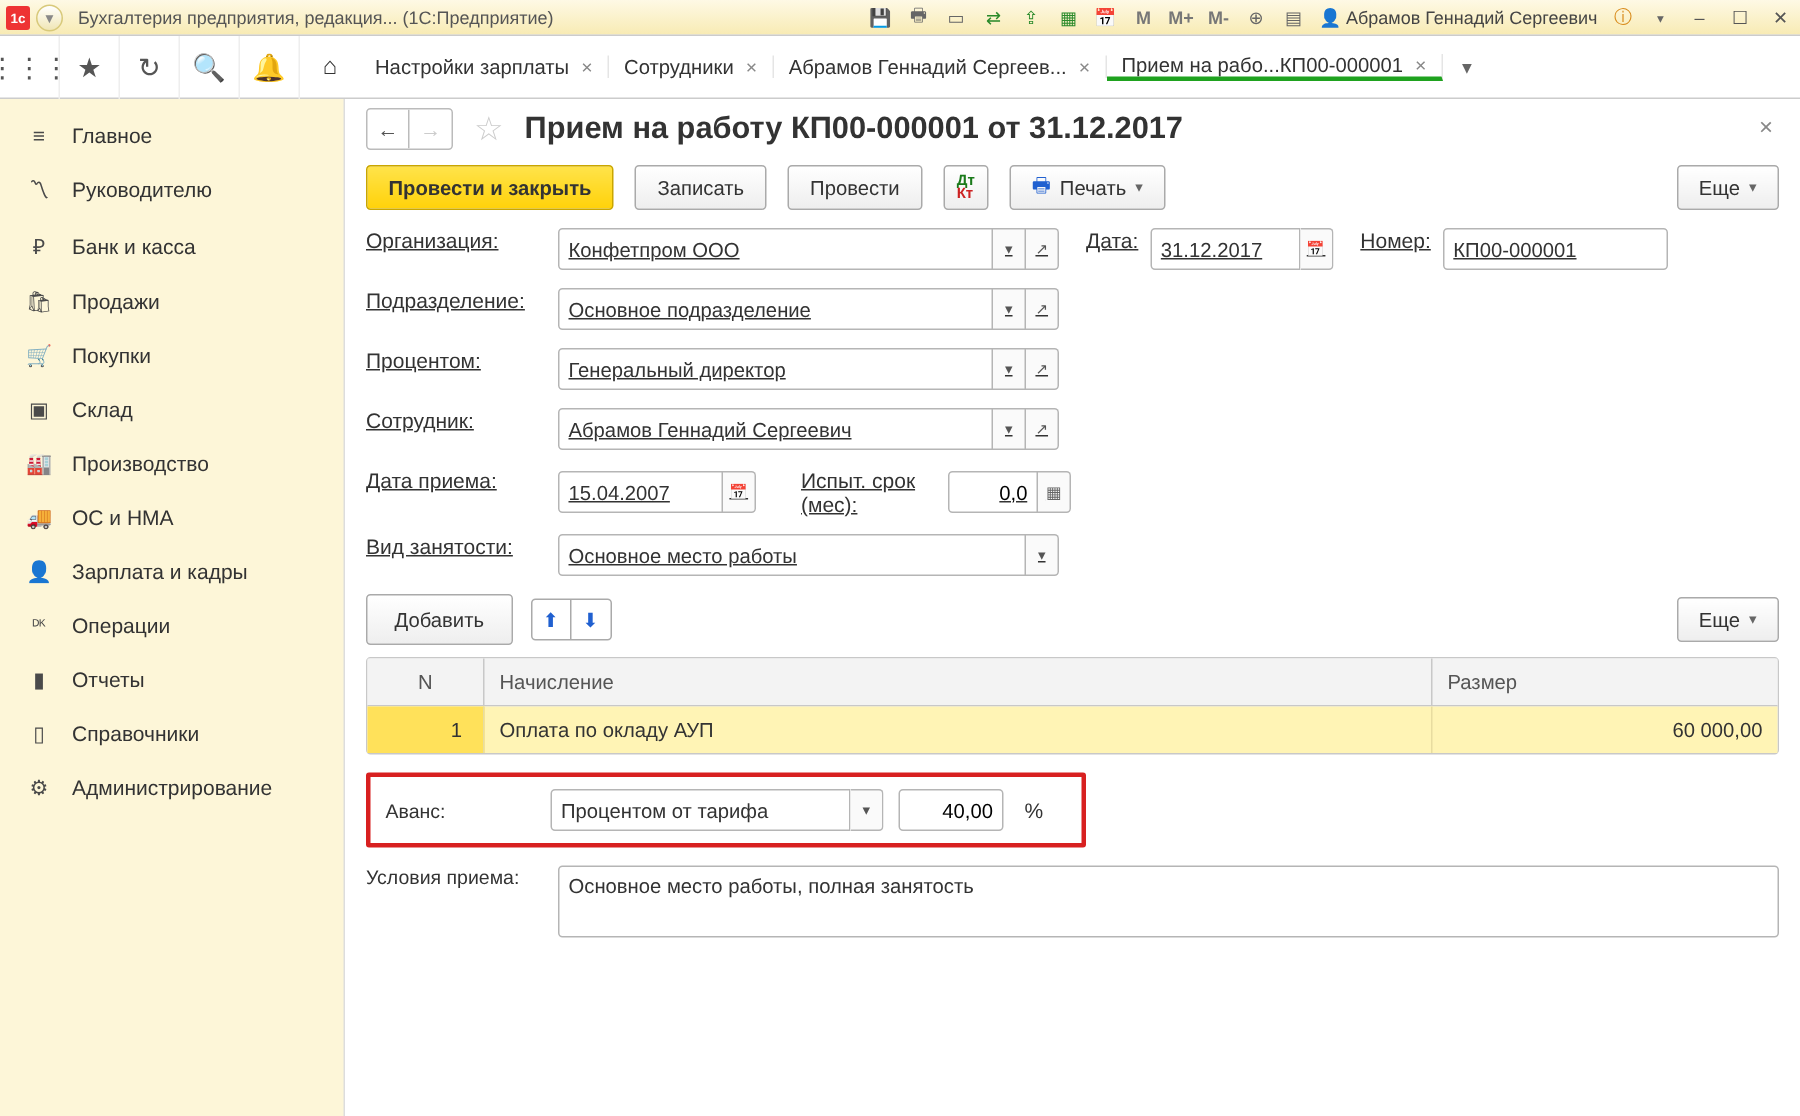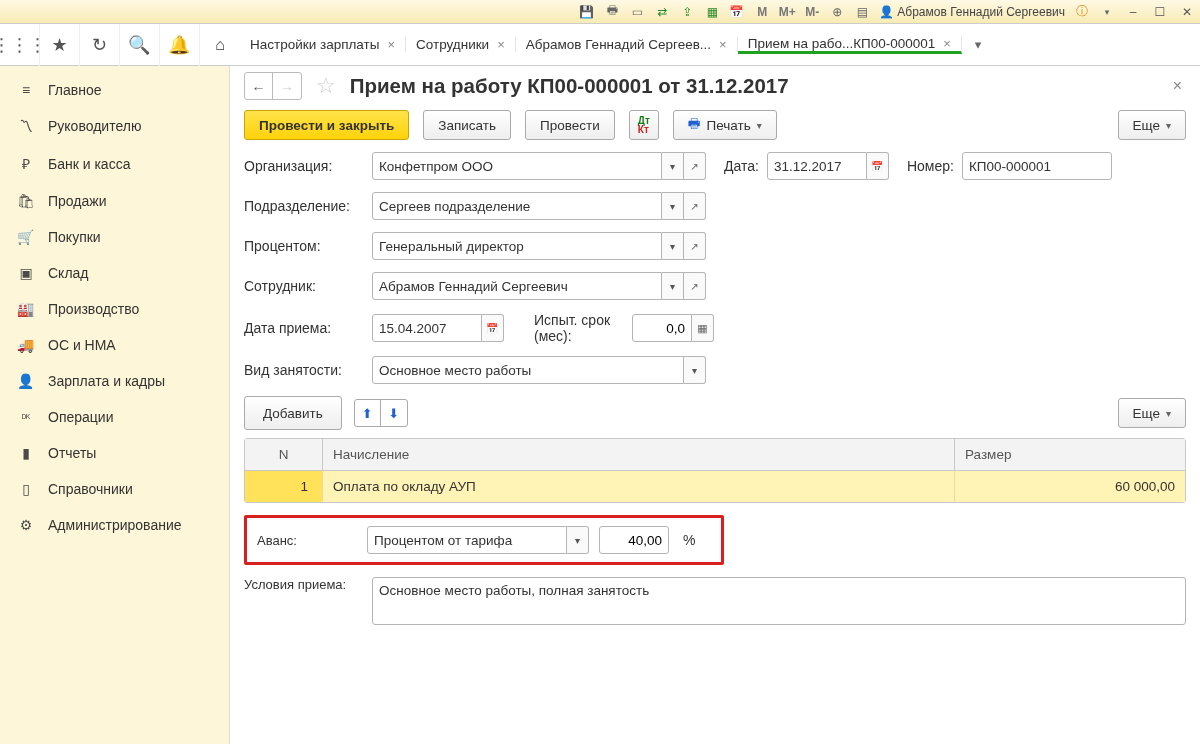--- a/index.html
+++ b/index.html
@@ -42,21 +42,21 @@
   
   .action-row { display:flex; align-items:center; gap:14px; margin-bottom:12px;}
   .btn { height:30px; padding:12px 14px; border:1px solid #aaa; border-radius:3px; background:linear-gradient(#fff,#eee); display:flex; align-items:center; font-size:13.5px; color:#333;}
   .btn.primary { background:linear-gradient(#ffe34a,#ffd20a); border-color:#c9a600; font-weight:bold;}
   .btn.icon-only{ padding:0 8px;}
   .btn .caret { margin-left:6px; font-size:10px; color:#666;}
   .more-right { margin-left:auto;}
   .dtkt { font-size:10px; line-height:9px; font-weight:bold;}
   .dtkt .d{color:#1a7a1a;} .dtkt .k{color:#c22;}
   
-  .form-row { display:flex; align-items:center; margin-bottom:12px; font-size:14px;}
+  .form-row { display:flex; margin-bottom:12px; font-size:14px;text-decoration:underline;}
   .form-lbl { width:128px; color:#333;}
   .text-input { height:28px; border:1px solid #b5b5b5; border-radius:3px; padding:0 6px; background:#fff; display:flex; align-items:center; font-size:13.5px; color:#333;}
   .combo { display:flex; align-items:center;}
   .combo .text-input{ border-top-right-radius:0; border-bottom-right-radius:0;}
   .combo-btn { width:22px; height:28px; border:1px solid #b5b5b5; border-left:none; display:flex; align-items:center; justify-content:center; font-size:10px; color:#555; background:#fafafa;}
   .combo-btn.last{border-top-right-radius:3px; border-bottom-right-radius:3px;}
   .num-input { height:28px; border:1px solid #b5b5b5; border-radius:3px; padding:0 6px; text-align:right; width:60px; font-size:13.5px;}
   .cal-btn { width:22px; height:28px; border:1px solid #b5b5b5; border-left:none; border-top-right-radius:3px; border-bottom-right-radius:3px; display:flex; align-items:center; justify-content:center; font-size:11px; color:#666; background:#fafafa;}
   
   .add-row { display:flex; align-items:center; gap:12px; margin-bottom:8px;}
@@ -80,20 +80,25 @@
   .avans-frame { border:3px solid #d82020; padding:8px 10px; display:flex; align-items:center; gap:10px; margin-bottom:12px; width:480px; border-radius:2px;}
   .pct { margin-left:4px; font-size:14px;}
   
   .conditions { display:flex; align-items:flex-start;}
   .conditions .text-input{ flex:1; height:48px; align-items:flex-start; padding-top:5px;}
 </style>
 </head>
 <body>
 
 <div class="titlebar">
+  <div class="tb-left">
+    <div class="tb-logo">1c</div>
+    <div class="tb-arrow">▼</div>
+    <div class="tb-title">Бухгалтерия предприятия, редакция... (1С:Предприятие)</div>
+  </div>
   <div class="tb-icons">
     <span class="tb-ico">💾</span>
     <span class="tb-ico">🖶</span>
     <span class="tb-ico">▭</span>
     <span class="tb-ico green">⇄</span>
     <span class="tb-ico green">⇪</span>
     <span class="tb-ico green">▦</span>
     <span class="tb-ico orange">📅</span>
     <span class="tb-ico" style="font-weight:bold;color:#777">M</span>
     <span class="tb-ico" style="font-weight:bold;color:#777">M+</span>
@@ -237,21 +242,21 @@
         <div class="text-input" style="width:100px">31.12.2017</div>
         <div class="combo-btn last">📅</div>
       </div>
       <span class="form-lbl" style="width:auto;margin-left:18px">Номер:</span>
       <div class="text-input" style="width:150px;margin-left:8px">КП00-000001</div>
     </div>
 
     <div class="form-row">
       <span class="form-lbl">Подразделение:</span>
       <div class="combo">
-        <div class="text-input" style="width:290px">Сергеев подразделение</div>
+        <div class="text-input" style="width:290px">Основное подразделение</div>
         <div class="combo-btn">▾</div>
         <div class="combo-btn last">↗</div>
       </div>
     </div>
 
     <div class="form-row">
       <span class="form-lbl">Процентом:</span>
       <div class="combo">
         <div class="text-input" style="width:290px">Генеральный директор</div>
         <div class="combo-btn">▾</div>

